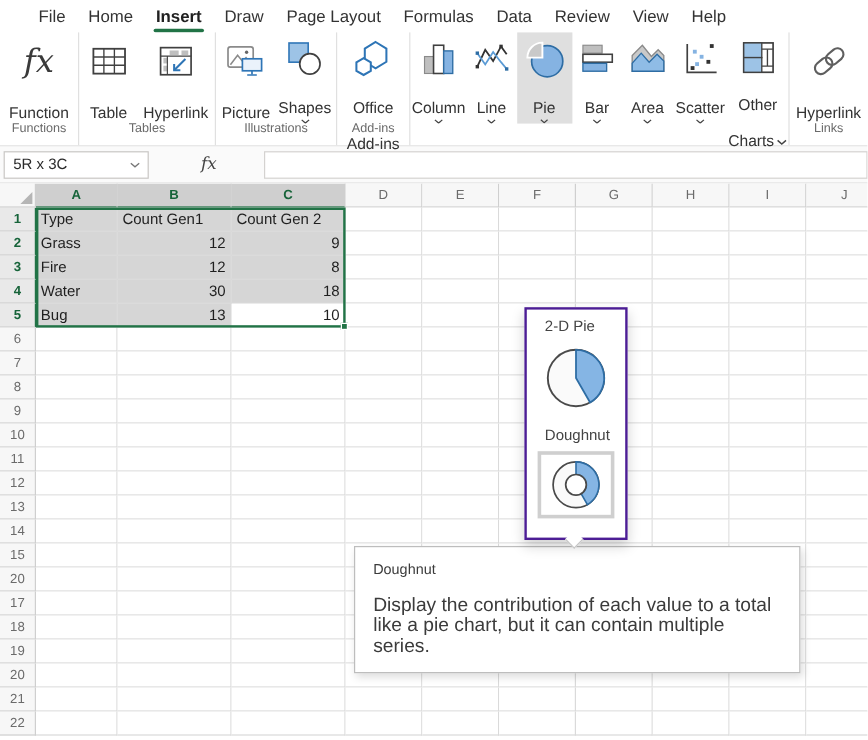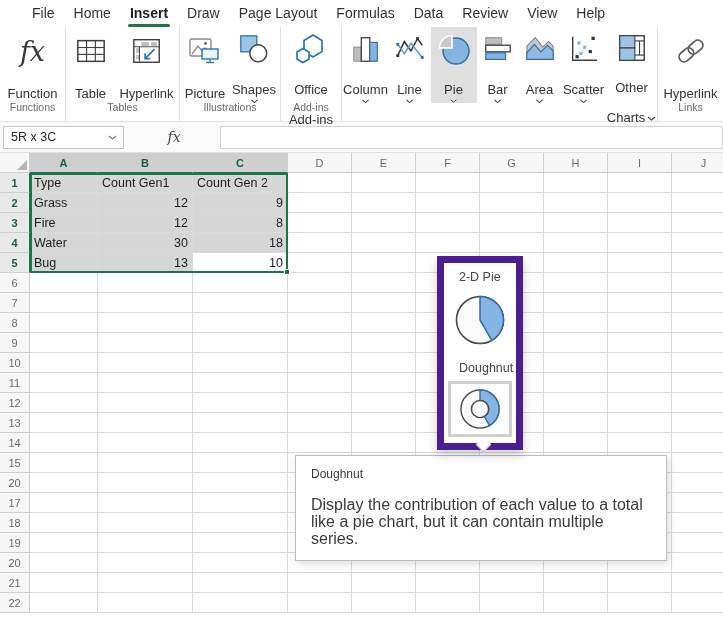--- a/index.html
+++ b/index.html
@@ -62,21 +62,21 @@
   .cell.num { justify-content:flex-end; }
   .cell.sel { background:#D6D6D6;text-align:right; }
   .cell.active { background:#fff; }
   .selbox { position:absolute; left:30px; top:20px; width:258px; height:100px;
             border:2px solid #217346; pointer-events:none; }
   .fillhandle { position:absolute; right:-4px; bottom:-4px; width:6px; height:6px;
                 background:#217346; border:1px solid #fff; }
 
   
   .piemenu { position:absolute; left:437px; top:103px; width:86px; height:194px;
-             background:#fff; border:7px solid #4c1d95; z-index:60;
+             background:#fff; border:2px solid #4c1d95; z-index:60;
              box-shadow:0 5px 10px rgba(0,0,0,.18); padding-top:7px; }
   .pm-h { font-size:12.5px; color:#444; padding-left:15px; }
   .pm-pie { display:flex; justify-content:center; margin-top:10px; }
   .pm-h2 { margin-top:15px; }
   .pm-dough { width:64px; height:56px; border:3px solid #CFCFCF; background:#fff;
               margin:6px auto 0; display:flex; align-items:center; justify-content:center; }
   .beak { position:absolute; bottom:-6.5px; left:34px; width:11px; height:11px;
           background:#fff; transform:rotate(45deg);
           border-right:1px solid #C6C6C6; border-bottom:1px solid #C6C6C6; }
 

